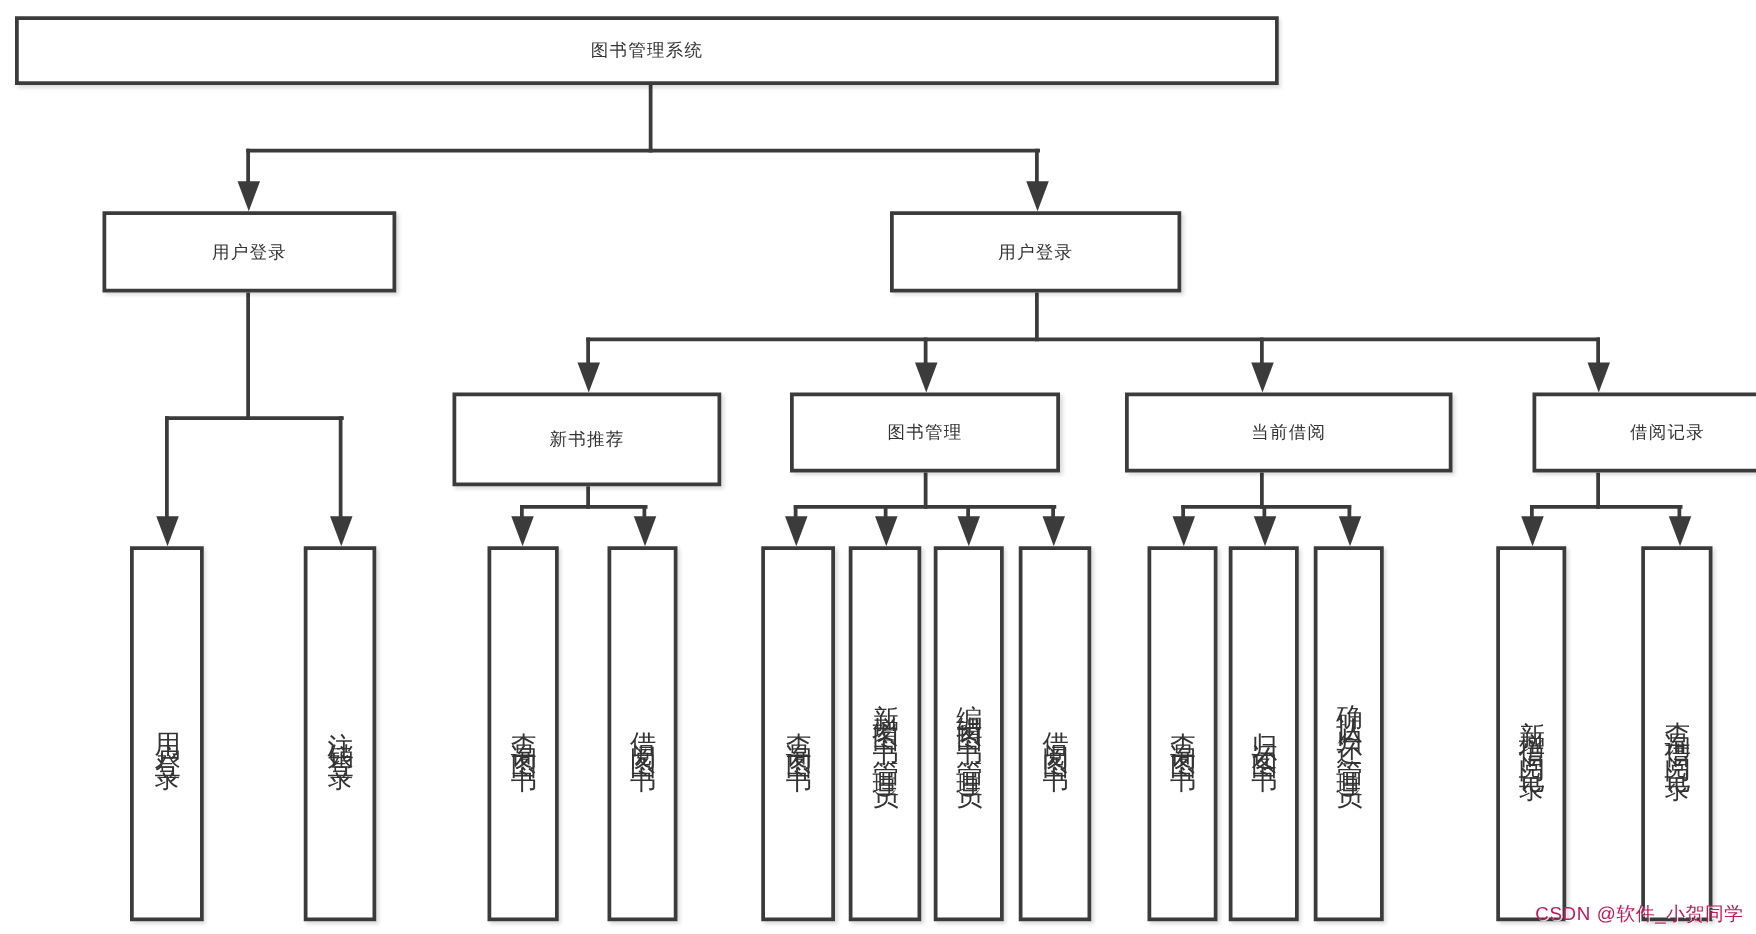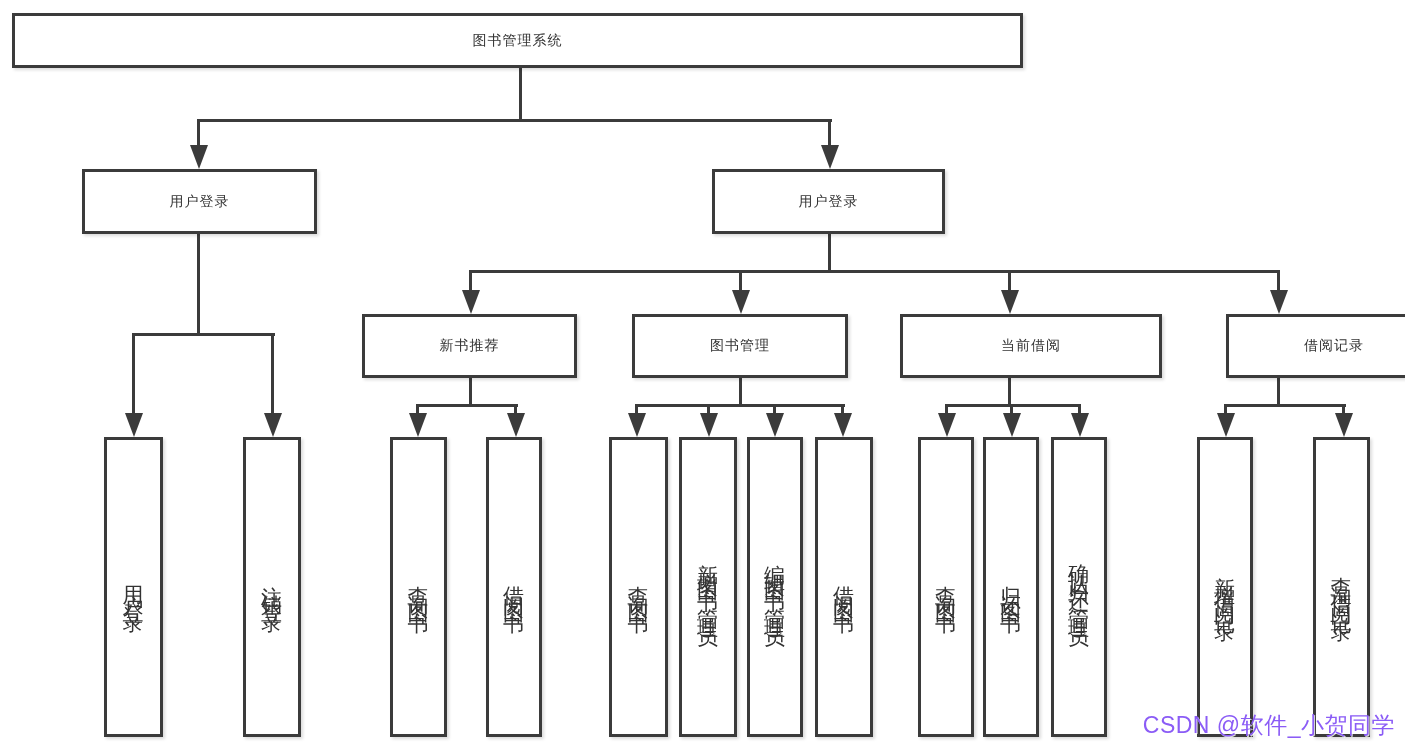--- a/index.html
+++ b/index.html
@@ -32,22 +32,22 @@
     writing-mode: vertical-rl;
     text-orientation: mixed;
     letter-spacing: 9px;
     line-height: 1;
     font-size: 21px;
     white-space: nowrap;
   }
   .watermark {
     position: absolute;
     right: 10px; bottom: 6px;
-    color: #8b5cf6;
-    font-size: 23px;
+    color: #be185d;
+    font-size: 15px;
     letter-spacing: 0.5px;
     text-shadow: 1px 1px 0 rgba(255,255,255,0.8);
   }
 </style>
 </head>
 <body>
 
 <div class="canvas">
 
   <div class="line" style="left:519px; top:66px; width:3px; height:56px;"></div>
@@ -113,21 +113,21 @@
     <span class="lbl">图书管理系统</span>
   </div>
 
   <div class="node" style="left:82px; top:169px; width:235px; height:65px;">
     <span class="lbl">用户登录</span>
   </div>
   <div class="node" style="left:712px; top:169px; width:233px; height:65px;">
     <span class="lbl">用户登录</span>
   </div>
 
-  <div class="node" style="left:362px; top:314px; width:215px; height:64px;text-align:center;">
+  <div class="node" style="left:362px; top:314px; width:215px; height:75px;text-align:center;">
     <span class="lbl">新书推荐</span>
   </div>
   <div class="node" style="left:632px; top:314px; width:216px; height:64px;">
     <span class="lbl">图书管理</span>
   </div>
   <div class="node" style="left:900px; top:314px; width:262px; height:64px;">
     <span class="lbl">当前借阅</span>
   </div>
   <div class="node" style="left:1226px; top:314px; width:216px; height:64px;">
     <span class="lbl">借阅记录</span>

